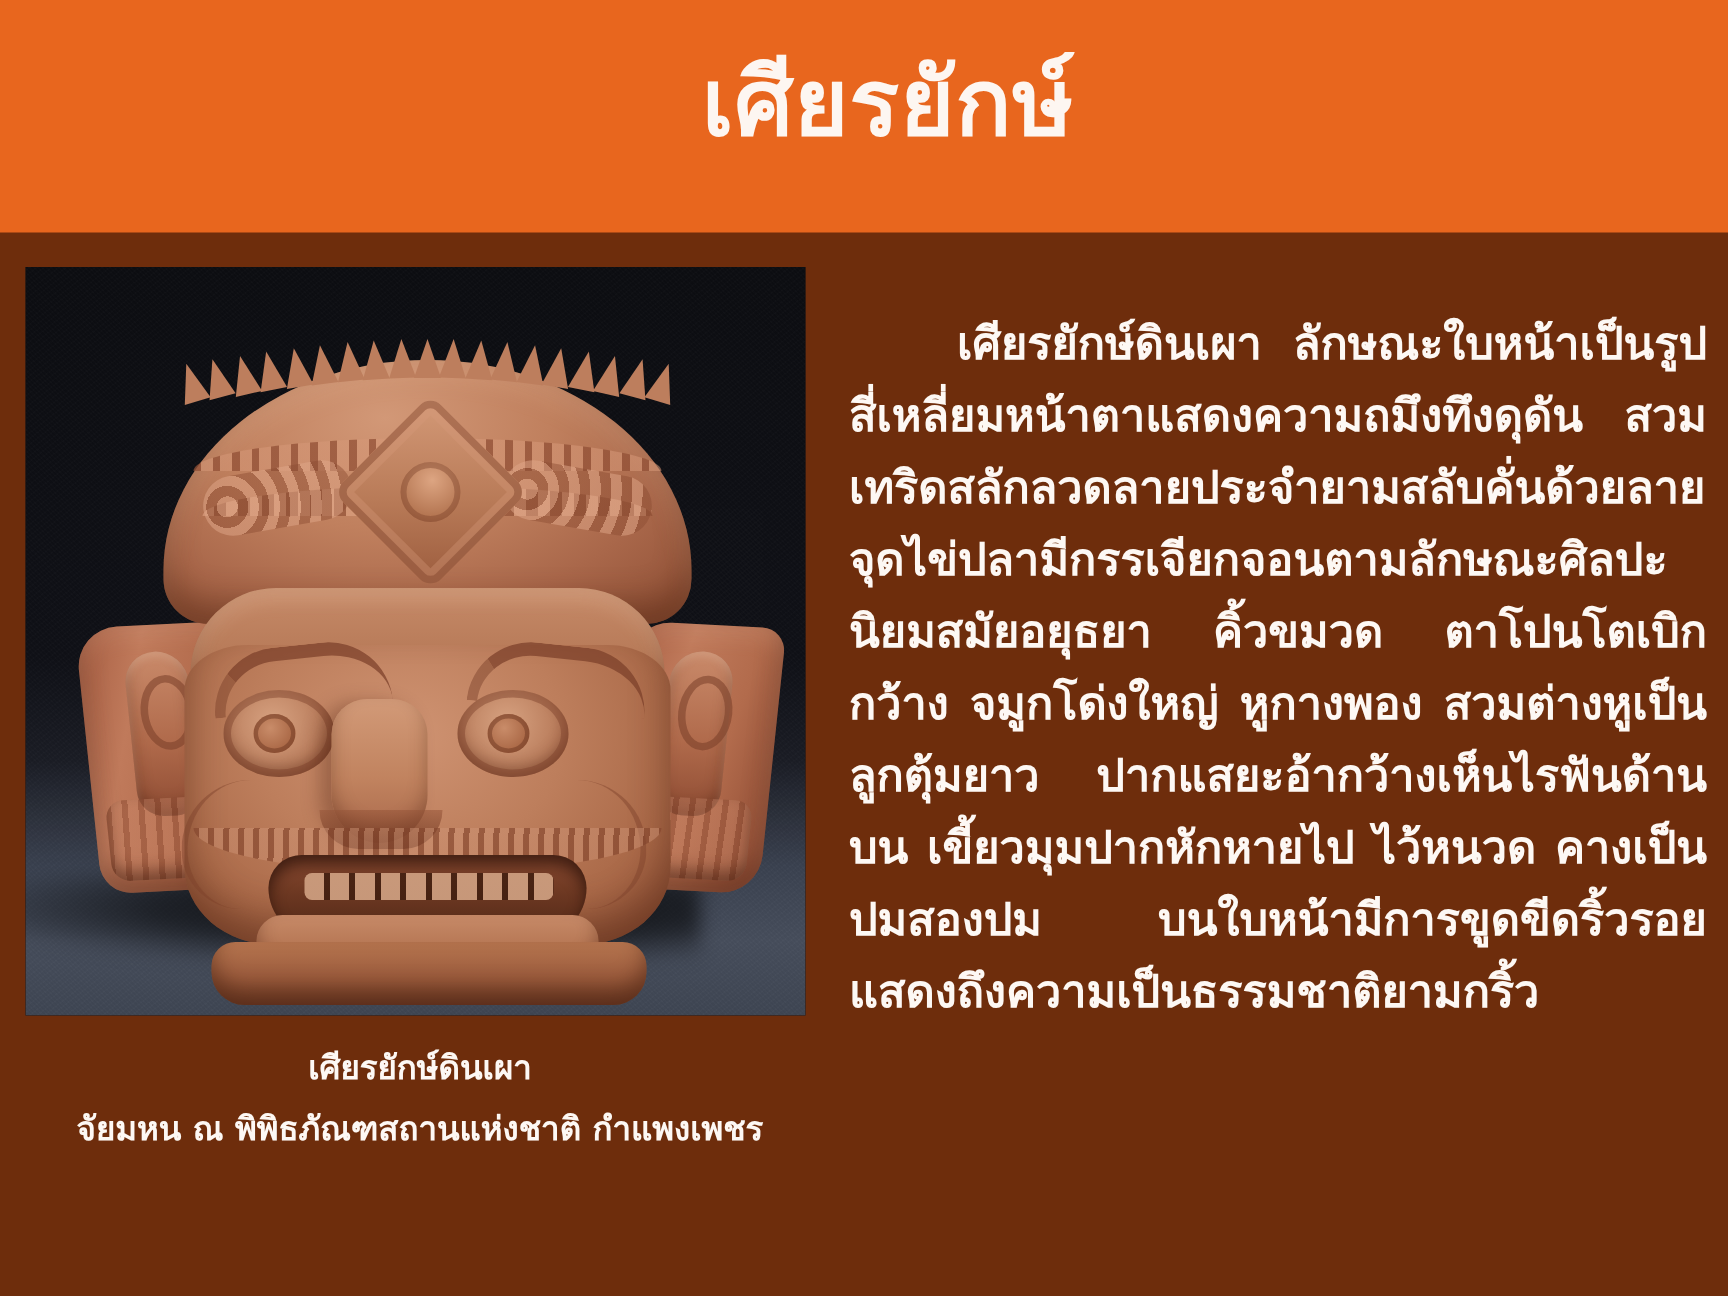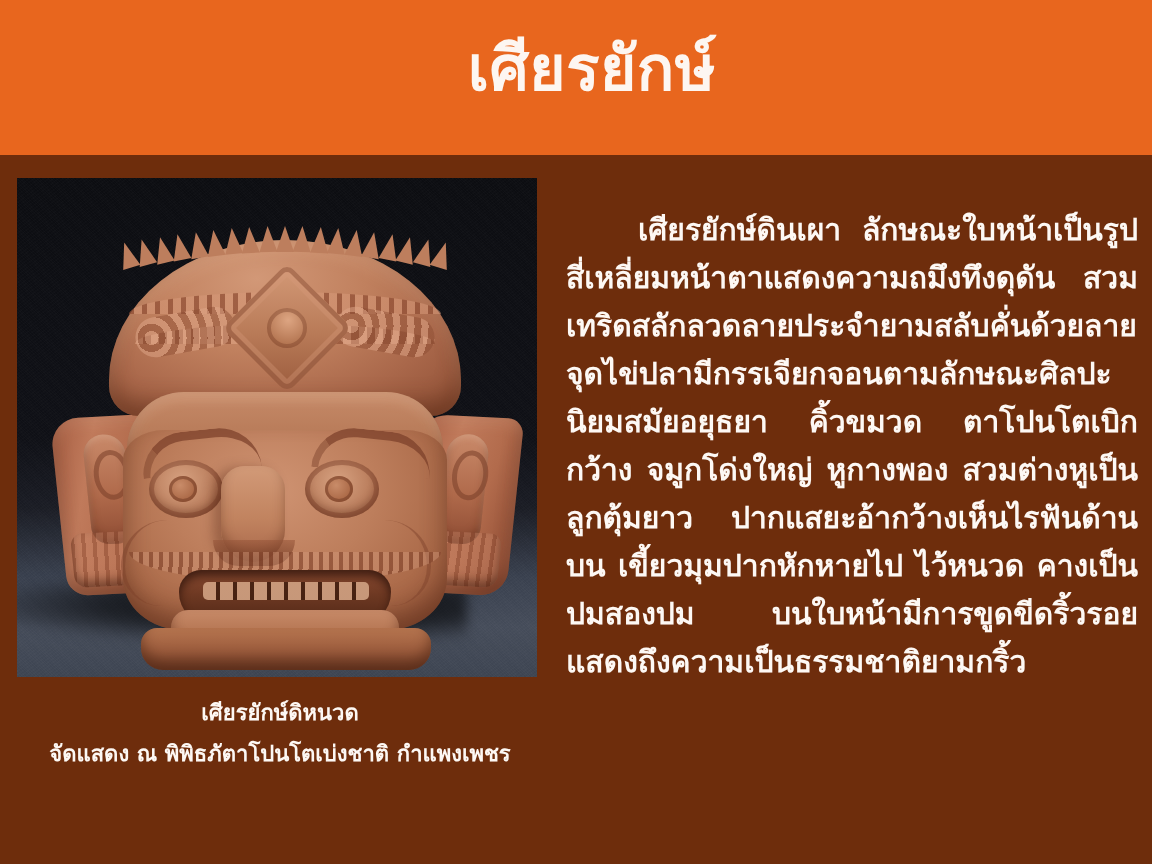--- a/index.html
+++ b/index.html
@@ -479,21 +479,21 @@
       <div class="moustache"></div>
       <div class="mouth">
         <div class="teeth"></div>
       </div>
       <div class="lower-lip"></div>
       <div class="chin-base"></div>
     </div>
   </div>
 
   <div class="caption">
-    <div class="caption-line">เศียรยักษ์ดิหนวด</div>
-    <div class="caption-line">จัดแสดง ณ พิพิธภัตาโปนโตเบ่งชาติ กำแพงเพชร</div>
+    <div class="caption-line">เศียรยักษ์ดินเผา</div>
+    <div class="caption-line">จัยมหน ณ พิพิธภัณฑสถานแห่งชาติ กำแพงเพชร</div>
   </div>
 
   <div class="body-col">
     <p class="body-para">เศียรยักษ์ดินเผา ลักษณะใบหน้าเป็นรูปสี่เหลี่ยมหน้าตาแสดงความถมึงทึงดุดัน สวมเทริดสลักลวดลายประจำยามสลับคั่นด้วยลายจุดไข่ปลามีกรรเจียกจอนตามลักษณะศิลปะนิยมสมัยอยุธยา คิ้วขมวด ตาโปนโตเบิกกว้าง จมูกโด่งใหญ่ หูกางพอง สวมต่างหูเป็นลูกตุ้มยาว ปากแสยะอ้ากว้างเห็นไรฟันด้านบน เขี้ยวมุมปากหักหายไป ไว้หนวด คางเป็นปมสองปม บนใบหน้ามีการขูดขีดริ้วรอยแสดงถึงความเป็นธรรมชาติยามกริ้ว</p>
   </div>
 
 </div>
 
 </body></html>

